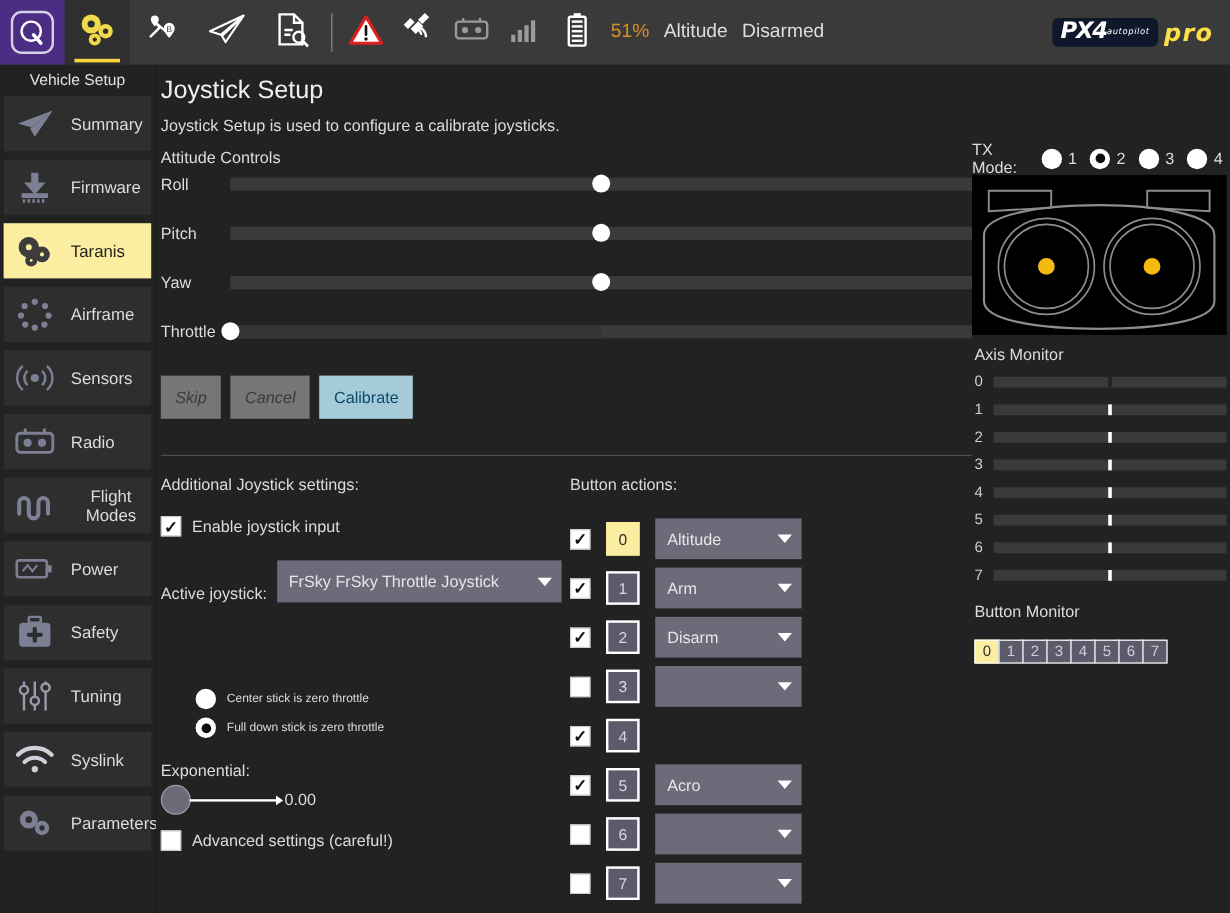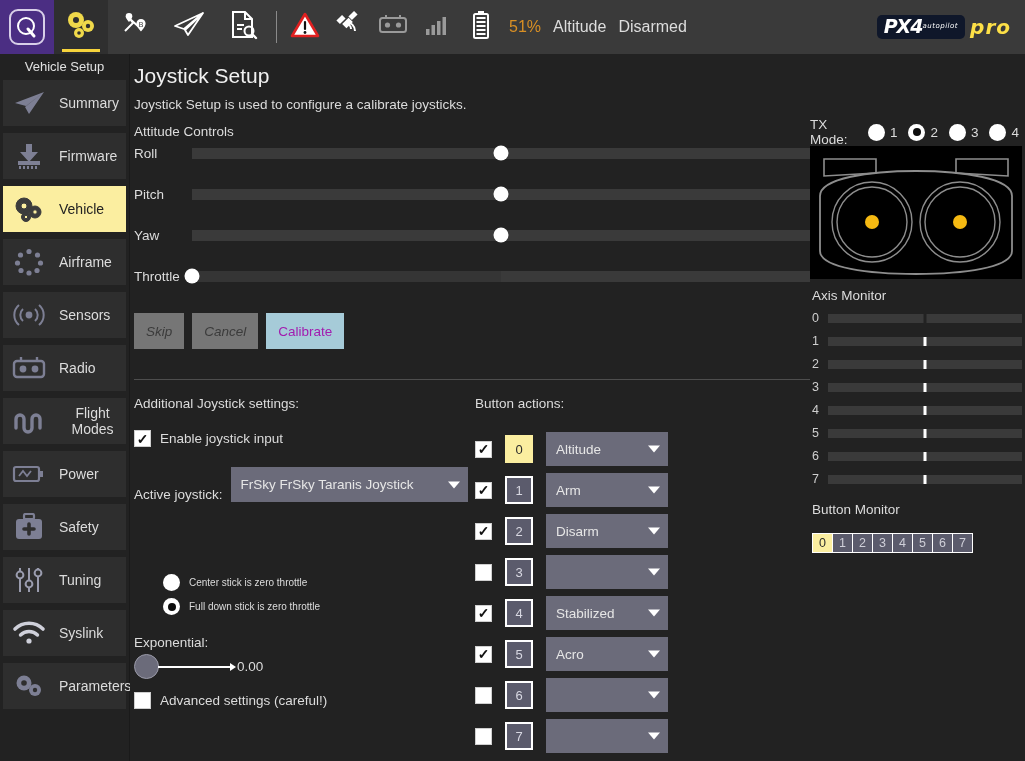--- a/index.html
+++ b/index.html
@@ -130,21 +130,21 @@
   
   #calib-buttons {
     position: absolute; left: 4px; top: 259px; display: flex; gap: 8px;
   }
   .btn {
     height: 36px; min-width: 38px; padding: 0 12px; border: none;
     font-size: 13.5px; font-family: "Liberation Sans", sans-serif;
     cursor: pointer;
   }
   .btn.disabled { background: #767676; color: #3b3b3b; font-style: italic; }
-  .btn.primary { background: #a6cbd8; color: #a21caf; }
+  .btn.primary { background: #a6cbd8; color: #0c4a6e; }
 
   #divider {
     position: absolute; left: 4px; top: 325px; width: 676px; height: 1px;
     background: #4e4e4e;
   }
 
   
   #settings-title {
     position: absolute; left: 4px; top: 342px; font-size: 13.5px; color: #dcdcdc;
   }
@@ -470,21 +470,21 @@
             <circle cx="23" cy="17" r="6"></circle>
             <circle cx="14" cy="22" r="4.5"></circle>
         </g>
         <g fill="#fbeea0">
             <circle cx="12" cy="11" r="3"></circle>
             <circle cx="23" cy="17" r="2.2"></circle>
             <circle cx="14" cy="22" r="1.7"></circle>
           </g>
       </svg>
     </span>
-    <span>Vehicle</span>
+    <span>Taranis</span>
   </div>
 
   <div class="sb-item">
     <span class="sb-ico">
       <svg width="34" height="28" viewBox="0 0 34 28">
         <g fill="#7d7f94">
           <circle cx="17" cy="3.5" r="2.6"></circle>
             <circle cx="25.5" cy="7" r="2.6"></circle>
             <circle cx="28.5" cy="15" r="2.6"></circle>
           <circle cx="25" cy="22.5" r="2.6"></circle>
@@ -644,21 +644,21 @@
   <div class="chk-row" style="left:4px; top:376px;">
     <span class="chkbox">
       <span class="mark">✓</span>
     </span>
     <span>Enable joystick input</span>
   </div>
 
   <div id="active-joy-row">
     <span class="lbl">Active joystick:</span>
     <div class="combo">
-      <span>FrSky FrSky Taranis Joystick</span>
+      <span>FrSky FrSky Throttle Joystick</span>
       <span class="arrow"></span>
     </div>
   </div>
 
   <div class="radio-row" style="left:4px; top:520px;">
     <span class="radio"></span>
     <span>Center stick is zero throttle</span>
   </div>
   <div class="radio-row" style="left:4px; top:544px;">
     <span class="radio">
@@ -722,24 +722,20 @@
       <span></span>
       <span class="arrow"></span>
     </div>
   </div>
 
   <div class="ba-row" style="top:542px;">
     <span class="chkbox">
         <span class="mark">✓</span>
       </span>
     <span class="ba-idx">4</span>
-    <div class="ba-combo">
-      <span>Stabilized</span>
-      <span class="arrow"></span>
-    </div>
   </div>
 
   <div class="ba-row" style="top:583px;">
     <span class="chkbox">
         <span class="mark">✓</span>
       </span>
     <span class="ba-idx">5</span>
     <div class="ba-combo">
       <span>Acro</span>
       <span class="arrow"></span>

